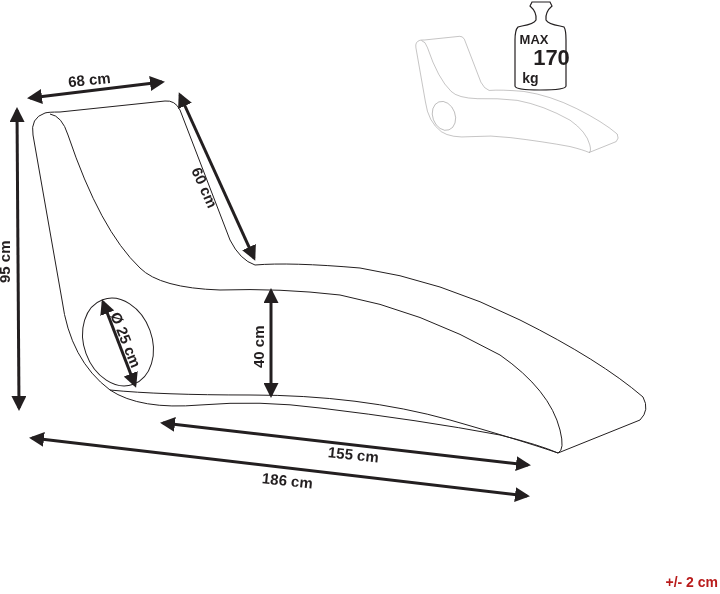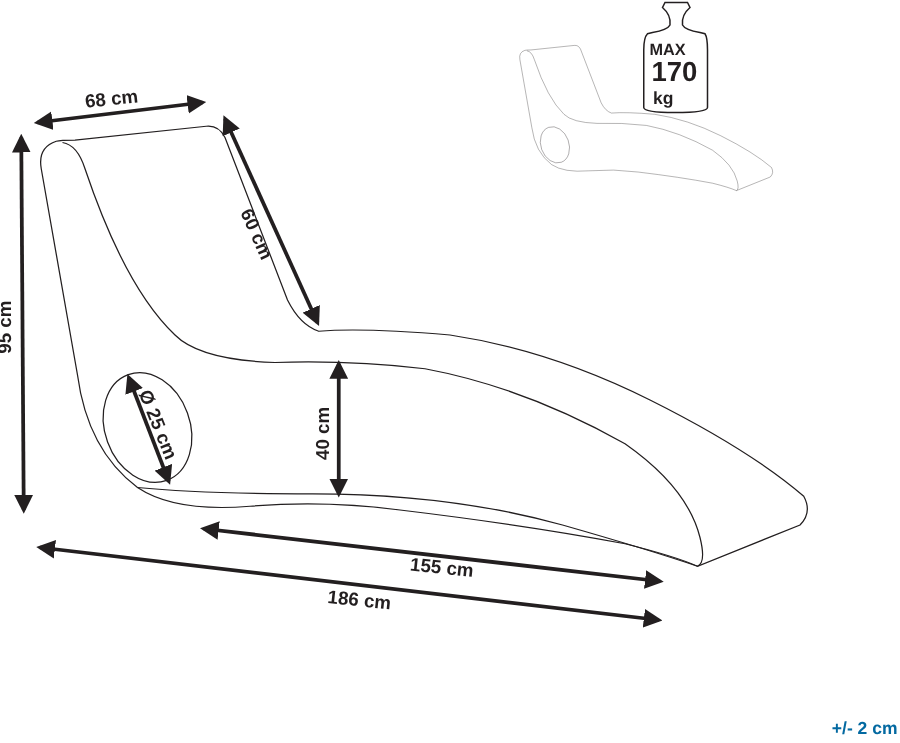--- a/index.html
+++ b/index.html
@@ -1,21 +1,21 @@
 <!DOCTYPE html>
 <html><head>
   <meta charset="utf-8">
   <style>
     html, body { margin:0; padding:0; background:#ffffff; }
     body { width:720px; height:594px; position:relative; overflow:hidden;
            font-family: "Liberation Sans", "DejaVu Sans", sans-serif; }
     svg.main { position:absolute; left:0; top:0; }
     .lbl { position:absolute; font-weight:bold; color:#231f20; white-space:nowrap;
            font-size:15px; line-height:1; }
-    .tol { position:absolute; right:2px; bottom:4px; font-weight:bold; font-size:14px; color:#0369a1; }
+    .tol { position:absolute; right:2px; bottom:4px; font-weight:bold; font-size:14px; color:#b91c1c; }
     .weight-text { position:absolute; text-align:center; font-weight:bold; color:#231f20; line-height:1; }
   </style>
 </head>
 <body>
 
 <svg class="main" width="720" height="594" viewBox="0 0 720 594">
   <defs>
     <marker id="ah" viewBox="0 0 10 10" refX="8" refY="5" markerWidth="5" markerHeight="5" orient="auto-start-reverse">
       <path d="M0,0 L10,5 L0,10 z" fill="#231f20"></path>
     </marker>
@@ -55,16 +55,16 @@
 
 <div class="lbl" style="left:68px;top:72px;transform:rotate(-6deg);">68 cm</div>
 <div class="lbl" style="left:203px;top:165px;transform:rotate(66deg);transform-origin:left top;">60 cm</div>
 <div class="lbl" style="left:-3px;top:283px;transform:rotate(-90deg);transform-origin:left top;">95 cm</div>
 <div class="lbl" style="left:122px;top:310px;transform:rotate(68deg);transform-origin:left top;">Ø 25 cm</div>
 <div class="lbl" style="left:251px;top:368px;transform:rotate(-90deg);transform-origin:left top;">40 cm</div>
 <div class="lbl" style="left:328px;top:447px;transform:rotate(6deg);">155 cm</div>
 <div class="lbl" style="left:262px;top:473px;transform:rotate(6deg);">186 cm</div>
 
 <div class="weight-text" style="left:515px;top:33px;width:38px;font-size:13px;">MAX</div>
-<div class="weight-text" style="left:515px;top:47px;width:49px;font-size:22px;">170</div>
+<div class="weight-text" style="left:515px;top:47px;width:49px;font-size:22px;padding-left:12px;">170</div>
 <div class="weight-text" style="left:515px;top:71px;width:31px;font-size:14px;">kg</div>
 
 <div class="tol">+/- 2 cm</div>
 
 </body></html>

